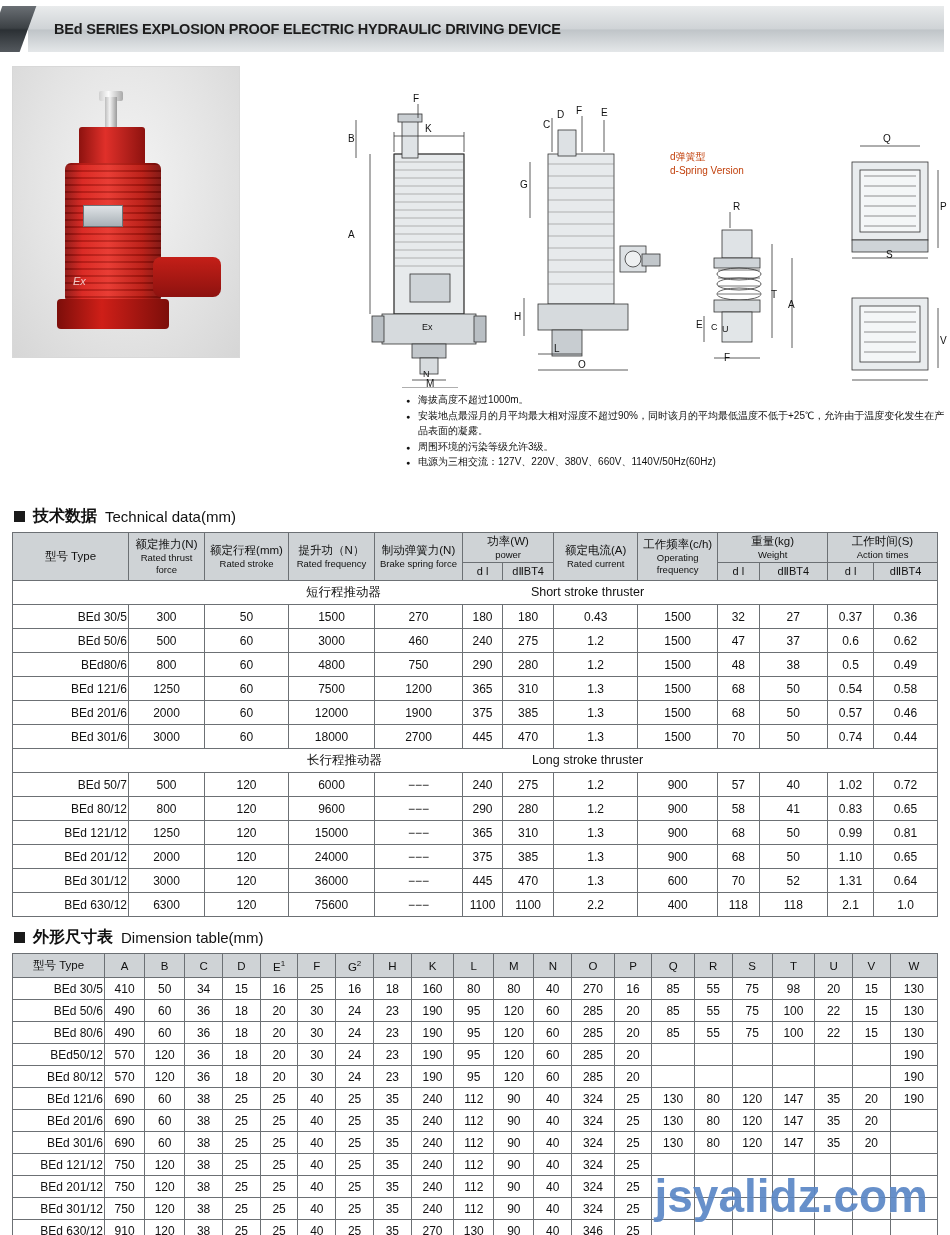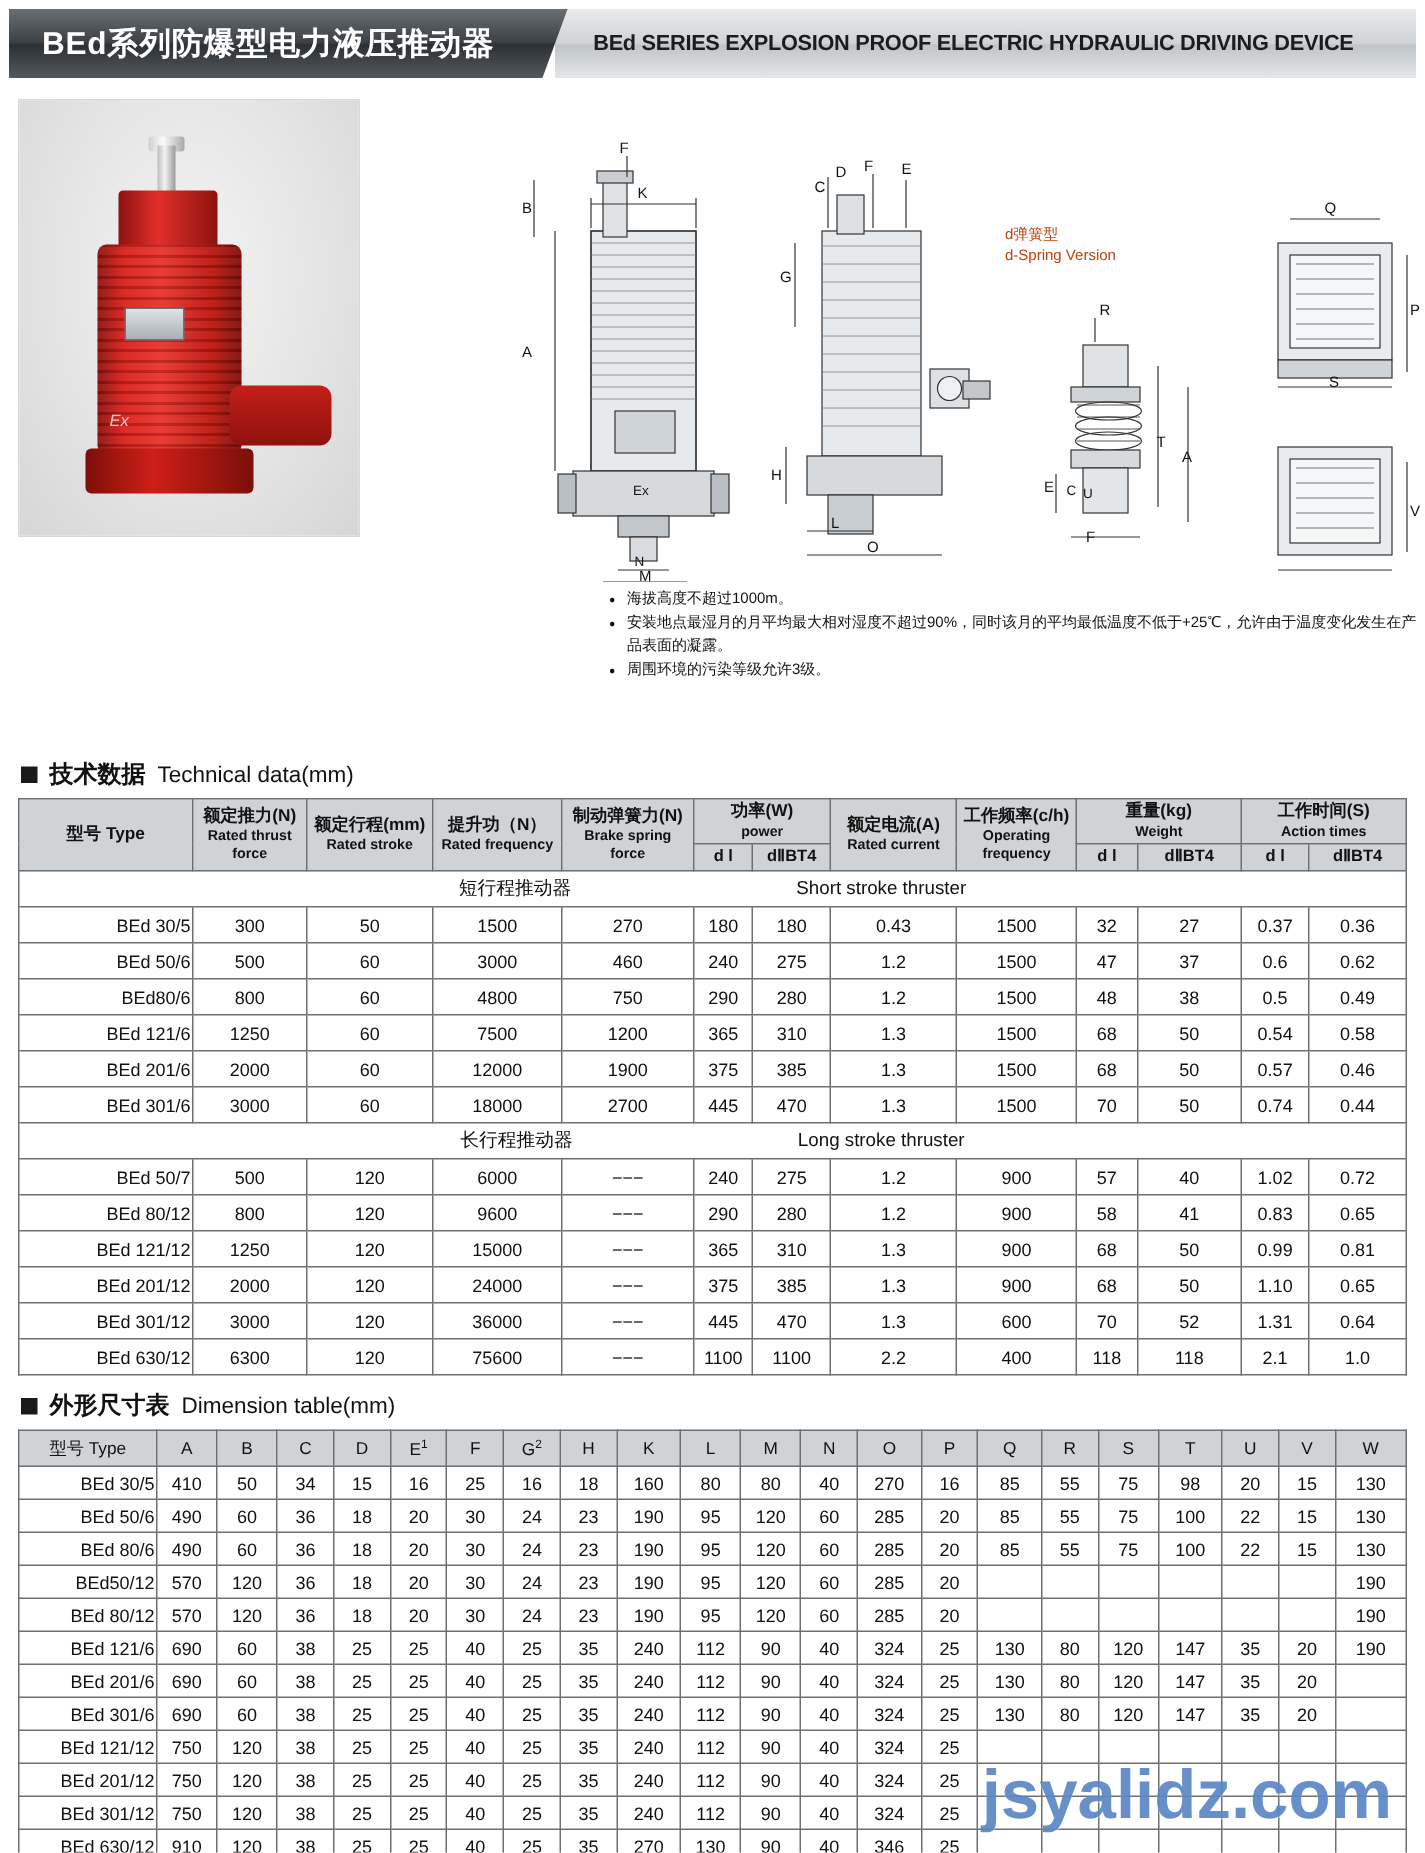--- a/index.html
+++ b/index.html
@@ -139,21 +139,21 @@
     border: 1px solid #6c7074;
     text-align: center;
     font-size: 12px;
     color: #111;
     padding: 2px 1px;
   }
   .tech thead th {
     background: #cfd3d6;
     font-size: 11px;
     line-height: 1.2;
-    font-weight: bold;
+    font-weight: normal;
     padding: 2px 2px;
     margin-left: 36px;
   }
   .tech thead th .cn { font-size: 11.5px; display:block; }
   .tech thead th .en { font-size: 9.5px; display:block; }
   .tech tbody td { height: 24px; }
   .tech .grp td { background:#fff; font-size: 12.5px; }
   .tech .grp .cn { display:inline-block; padding-right: 150px;}
   .dim thead th {
     background: #cfd3d6; font-size: 11.5px; font-weight: normal; height: 24px;
@@ -169,21 +169,20 @@
     color: #5b87c6; opacity: 0.92;
     font-family: "Liberation Sans", sans-serif;
     letter-spacing: 0px;
     text-shadow: 0 1px 0 rgba(255,255,255,0.4);
   }
 </style>
 </head>
 <body>
 
 <div class="header">
-  <div class="hdr-left">BEd系列防爆型电力液压推动器</div>
   <div class="hdr-skew"></div>
   <div class="hdr-right">BEd SERIES EXPLOSION PROOF ELECTRIC HYDRAULIC DRIVING DEVICE</div>
 </div>
 
 <div class="top-area">
   <div class="photo">
     <div class="rodtop"></div>
     <div class="rod"></div>
     <div class="head"></div>
     <div class="body"></div>
@@ -326,20 +325,21 @@
     </div>
   </div>
 </div>
 
 <div class="desc-row">
   <div class="desc-right">
     <ul class="cond-list">
       <li>海拔高度不超过1000m。</li>
       <li>安装地点最湿月的月平均最大相对湿度不超过90%，同时该月的平均最低温度不低于+25℃，允许由于温度变化发生在产品表面的凝露。</li>
       <li>周围环境的污染等级允许3级。</li>
+      <li>电源为三相交流：127V、220V、380V、660V、1140V/50Hz(60Hz)</li>
     </ul>
   </div>
 </div>
 
 <div class="sect-title">
   <span class="sq"></span>
   <span>技术数据</span>
   <span class="en">Technical data(mm)</span>
 </div>
 

